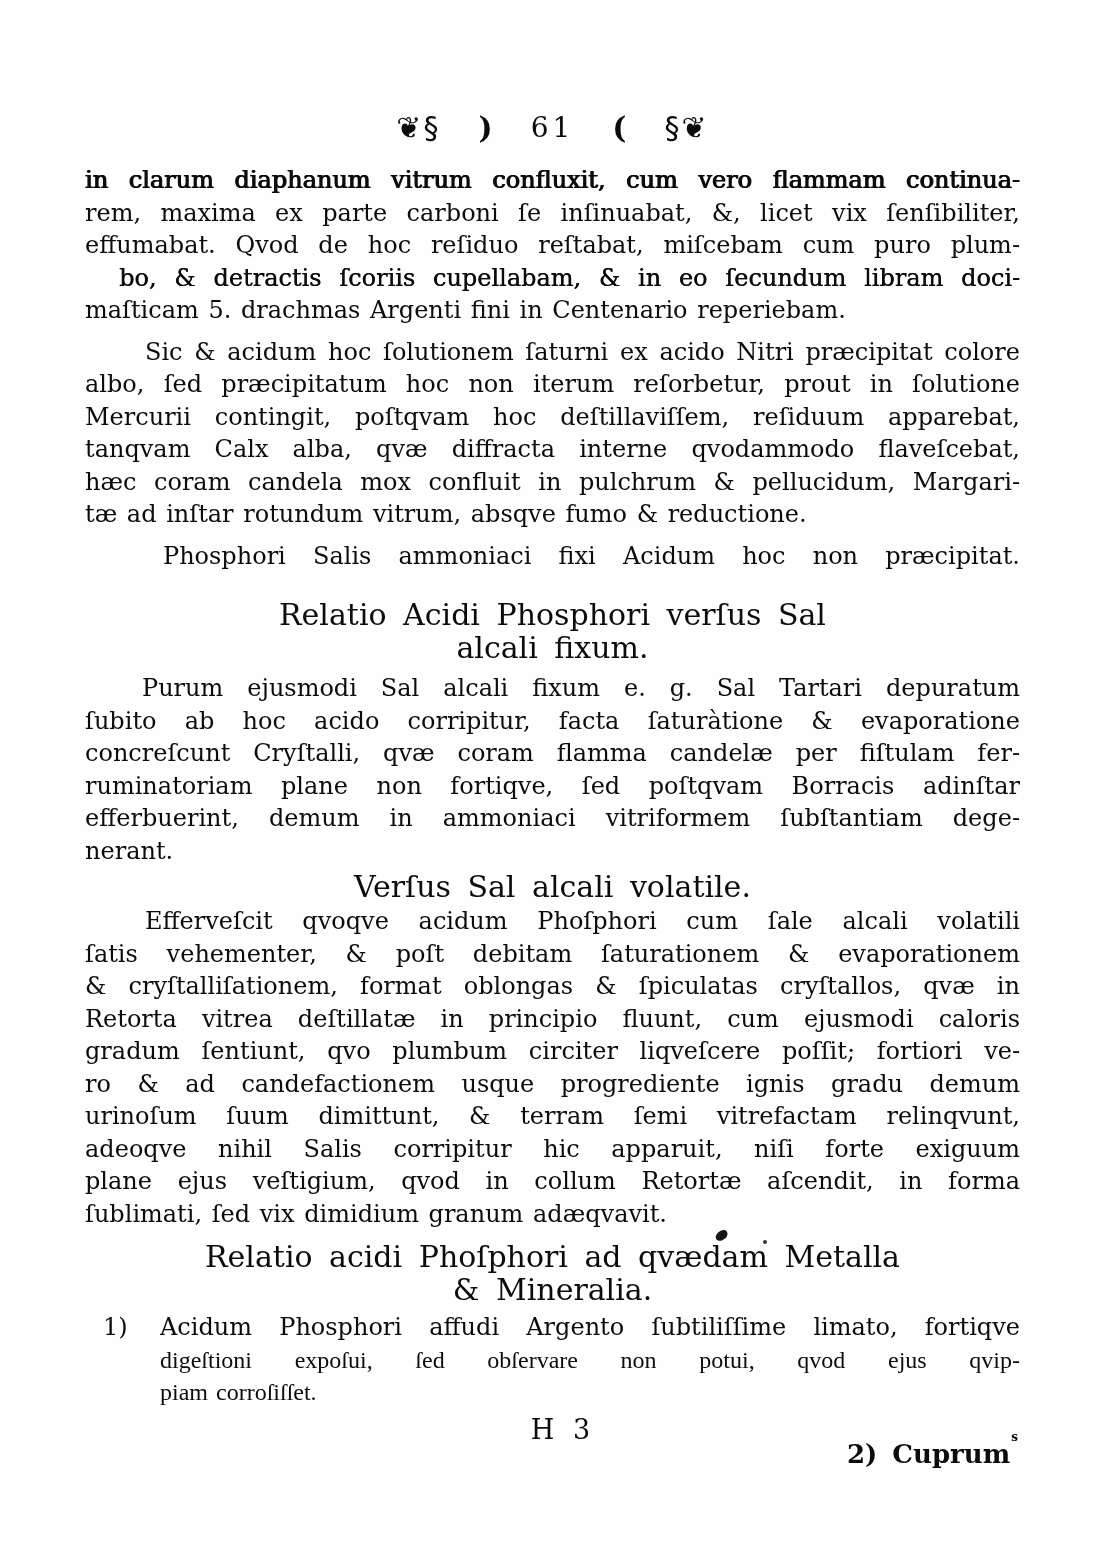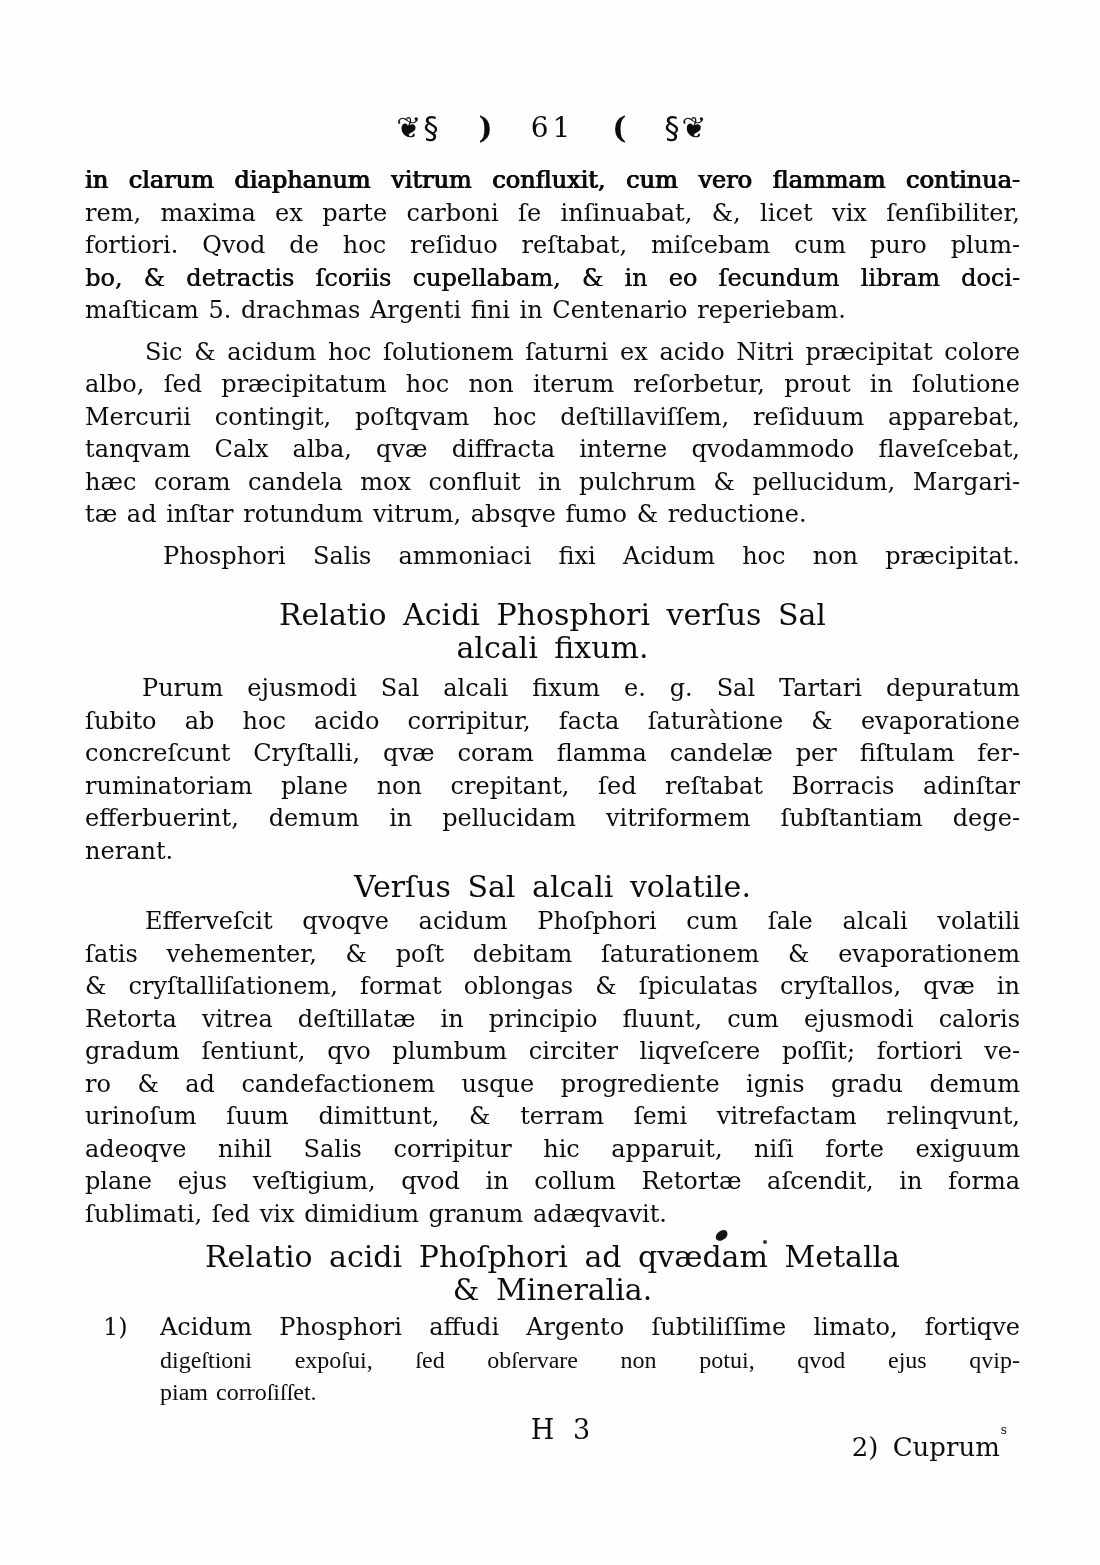--- a/index.html
+++ b/index.html
@@ -19,21 +19,21 @@
   .brk { font-size:30px; font-weight:bold; }
   .pgnum { font-size:28px; letter-spacing:4px; }
 
   .line {
     font-size:24px; line-height:32.5px; height:32.5px;
     text-align:justify; text-align-last:justify;
     word-spacing:2px; overflow:hidden;
   }
   .line.last { text-align-last:left; }
   .heavy { text-shadow:0.7px 0 0 currentColor, -0.4px 0 0 currentColor; }
-  .semiheavy { text-shadow:0.4px 0 0 currentColor; }
+  .semiheavy { text-shadow:0.4px 0 0 currentColor;margin-left:34px; }
 
   .ind60 { padding-left:60px; }
   .ind57 { padding-left:57px; }
   .ind78 { padding-left:78px; }
 
   .para1 { margin-top:12px; }
   .para2 { margin-top:9px; }
   .single-line { margin-top:9px; }
   .h1 { margin-top:26px; }
   .para4 { margin-top:8px; }
@@ -52,22 +52,22 @@
               font-size:24px; line-height:32.5px; }
   .item-text { flex:1; }
   .item-cont { margin-left:75px;font-family:Liberation Serif, serif; }
 
   .footer { position:relative; margin-top:4px; height:36px; }
   .sig {
     position:absolute; left:16px; right:0; text-align:center;
     font-size:27px; line-height:34px; word-spacing:10px;
   }
   .catchword {
-    position:absolute; right:13px; top:0;
-    font-size:26px; line-height:34px; word-spacing:6px;
+    position:absolute; right:2px; top:0;
+    font-size:26px; line-height:49px; word-spacing:6px;font-weight:bold;
   }
   .cwmark { font-size:12px; vertical-align:22px; margin-left:1px; }
 
   .speck1 {
     position:absolute; left:715px; top:1231px; width:13px; height:9px;
     background:#151515; border-radius:60% 40% 55% 45%; transform:rotate(-28deg);
   }
   .speck2 {
     position:absolute; left:763px; top:1240px; width:4px; height:4px;
     background:#333; border-radius:50%;
@@ -83,21 +83,21 @@
       <span class="orn">❦§</span>
       <span class="brk">)</span>
       <span class="pgnum">61</span>
       <span class="brk">(</span>
       <span class="orn">§❦</span>
     </div>
 
     <div class="para1">
       <div class="line heavy">in clarum diaphanum vitrum confluxit, cum vero flammam continua-</div>
       <div class="line">rem, maxima ex parte carboni ſe inſinuabat, &amp;, licet vix ſenſibiliter,</div>
-      <div class="line">fortiori. Qvod de hoc reſiduo reſtabat, miſcebam cum puro plum-</div>
+      <div class="line">effumabat. Qvod de hoc reſiduo reſtabat, miſcebam cum puro plum-</div>
       <div class="line semiheavy">bo, &amp; detractis ſcoriis cupellabam, &amp; in eo ſecundum libram doci-</div>
       <div class="line last">maſticam 5. drachmas Argenti fini in Centenario reperiebam.</div>
     </div>
 
     <div class="para2">
       <div class="line ind60">Sic &amp; acidum hoc ſolutionem ſaturni ex acido Nitri præcipitat colore</div>
       <div class="line">albo, ſed præcipitatum hoc non iterum reſorbetur, prout in ſolutione</div>
       <div class="line">Mercurii contingit, poſtqvam hoc deſtillaviſſem, reſiduum apparebat,</div>
       <div class="line">tanqvam Calx alba, qvæ diffracta interne qvodammodo flaveſcebat,</div>
       <div class="line">hæc coram candela mox confluit in pulchrum &amp; pellucidum, Margari-</div>
@@ -110,22 +110,22 @@
 
     <div class="h1">
       <div class="heading">Relatio Acidi Phosphori verſus Sal</div>
       <div class="heading">alcali fixum.</div>
     </div>
 
     <div class="para4">
       <div class="line ind57">Purum ejusmodi Sal alcali fixum e. g. Sal Tartari depuratum</div>
       <div class="line">ſubito ab hoc acido corripitur, facta ſaturàtione &amp; evaporatione</div>
       <div class="line">concreſcunt Cryſtalli, qvæ coram flamma candelæ per fiſtulam fer-</div>
-      <div class="line">ruminatoriam plane non crepitant, ſed reſtabat Borracis adinſtar</div>
-      <div class="line">efferbuerint, demum in pellucidam vitriformem ſubſtantiam dege-</div>
+      <div class="line">ruminatoriam plane non fortiqve, ſed poſtqvam Borracis adinſtar</div>
+      <div class="line">efferbuerint, demum in ammoniaci vitriformem ſubſtantiam dege-</div>
       <div class="line last">nerant.</div>
     </div>
 
     <div class="h2">
       <div class="heading">Verſus Sal alcali volatile.</div>
     </div>
 
     <div class="para5">
       <div class="line ind60">Efferveſcit qvoqve acidum Phoſphori cum ſale alcali volatili</div>
       <div class="line">ſatis vehementer, &amp; poſt debitam ſaturationem &amp; evaporationem</div>

